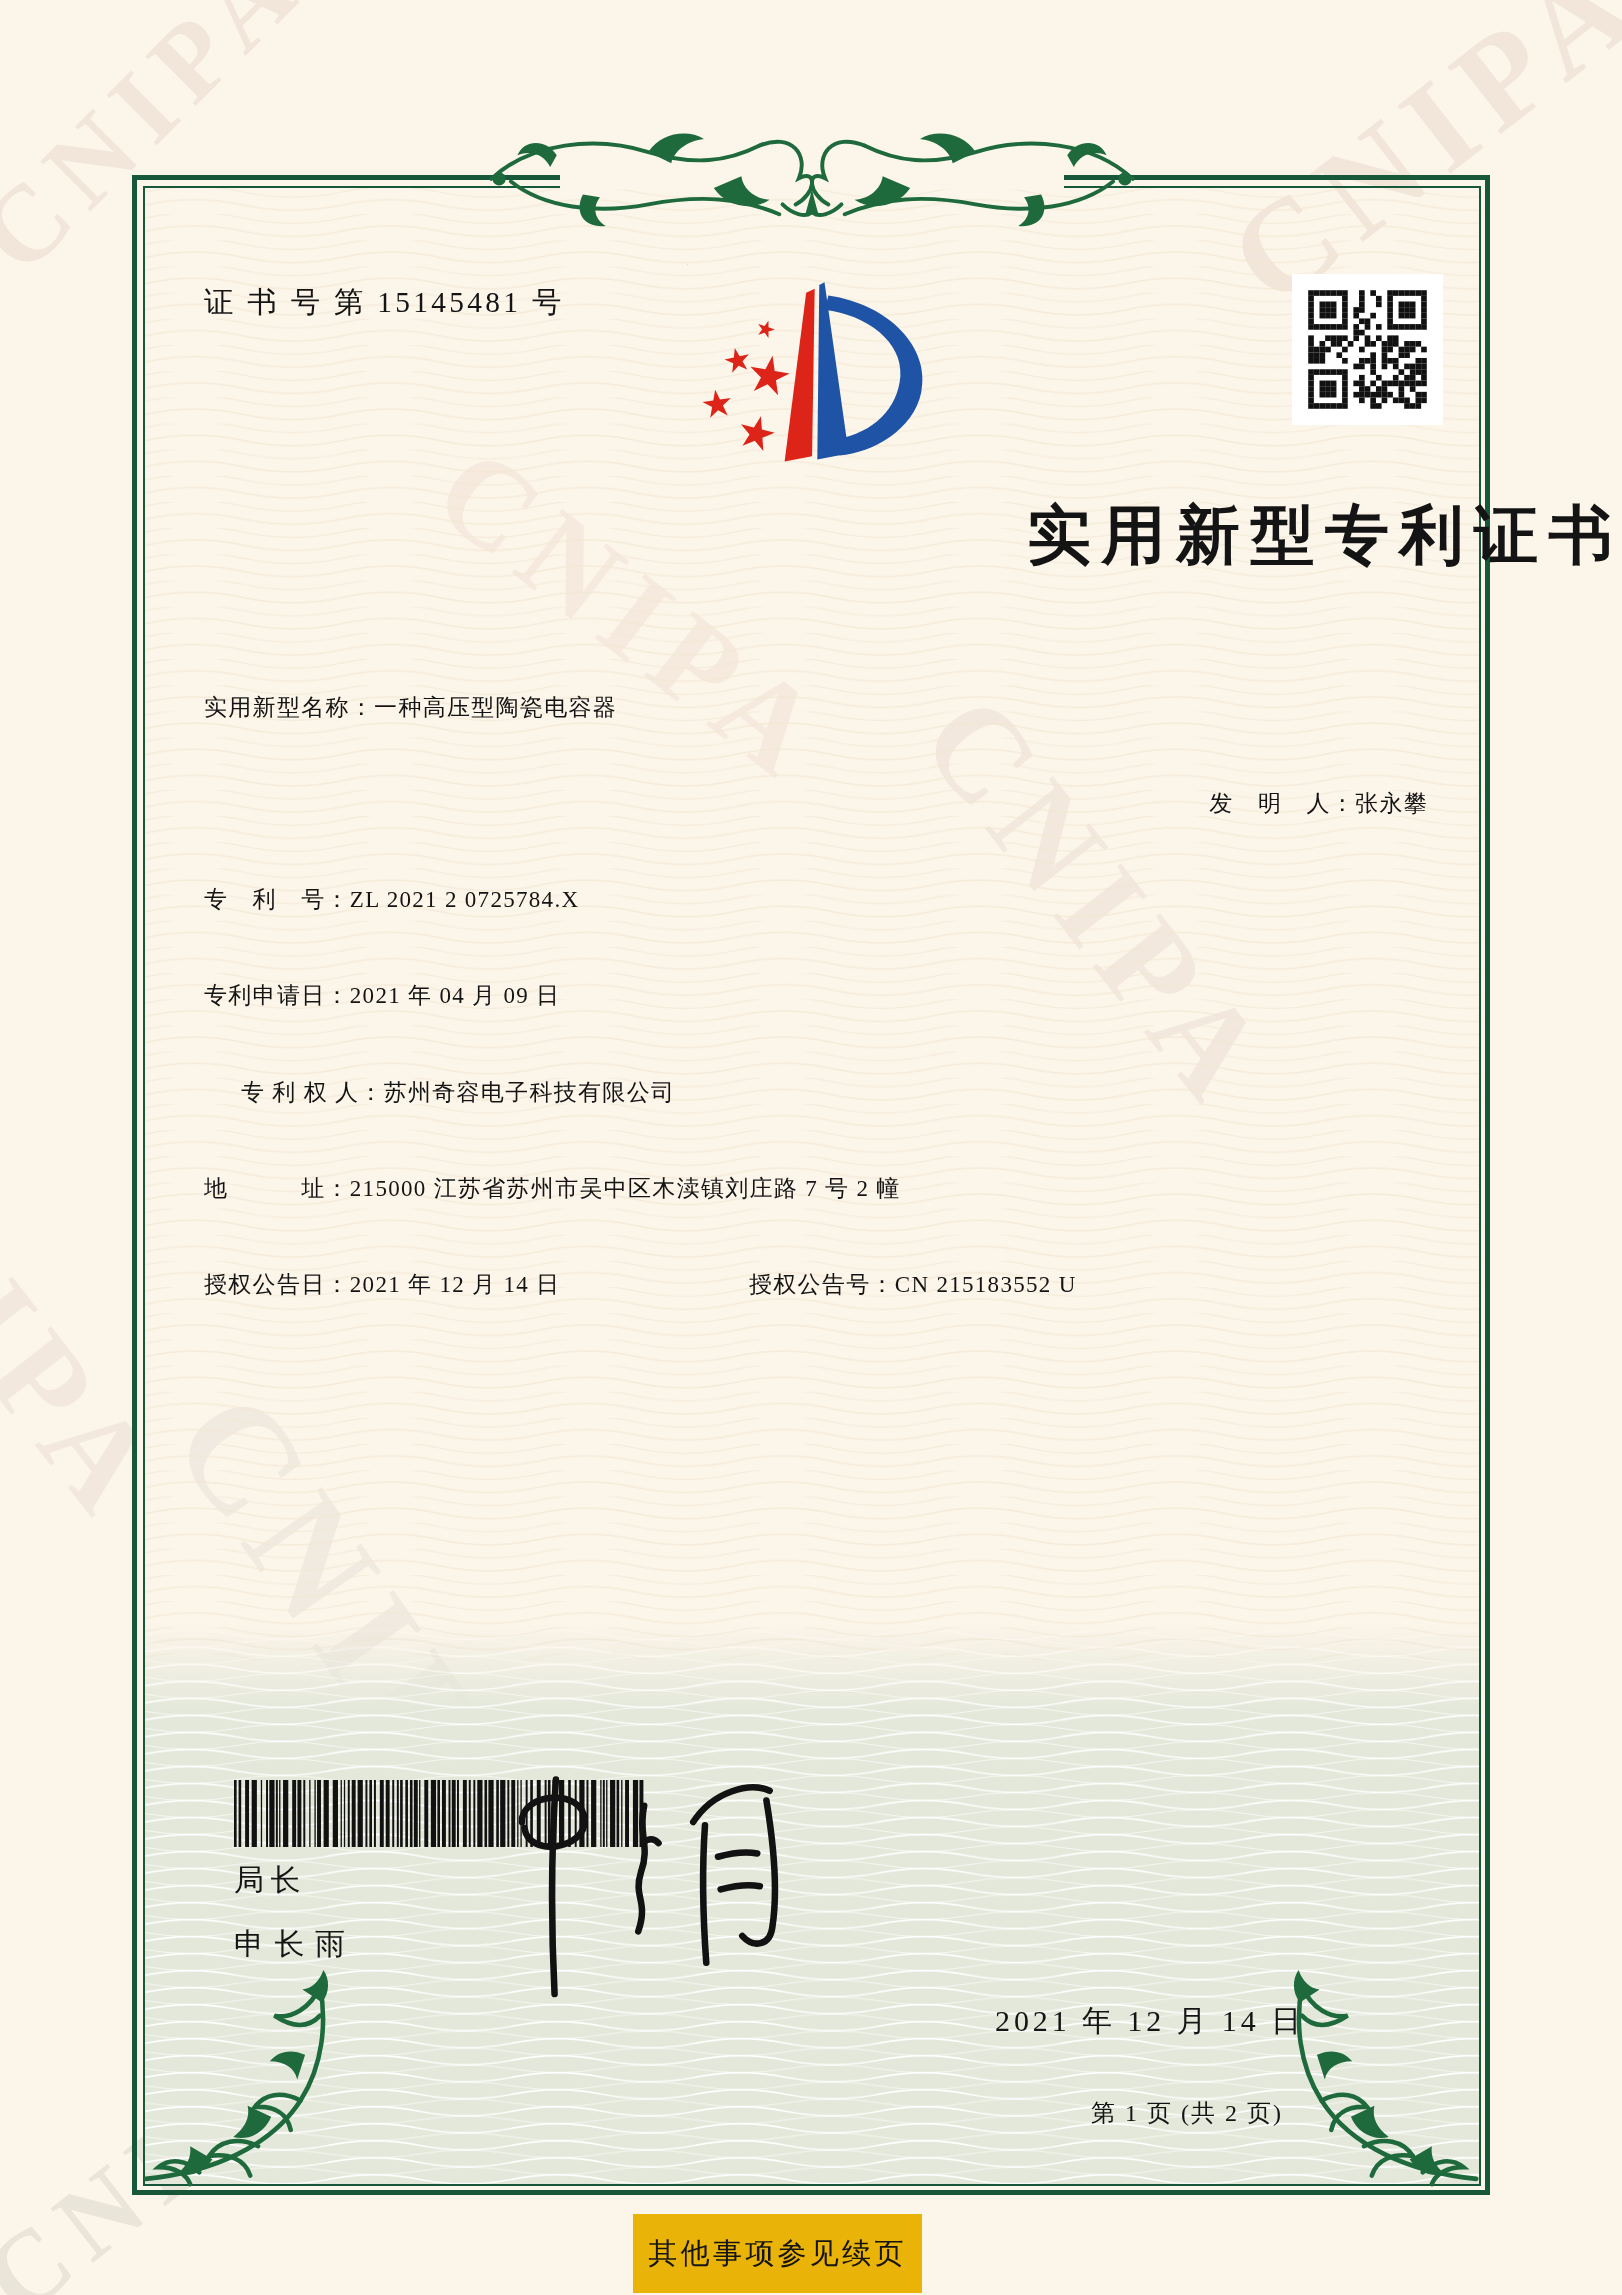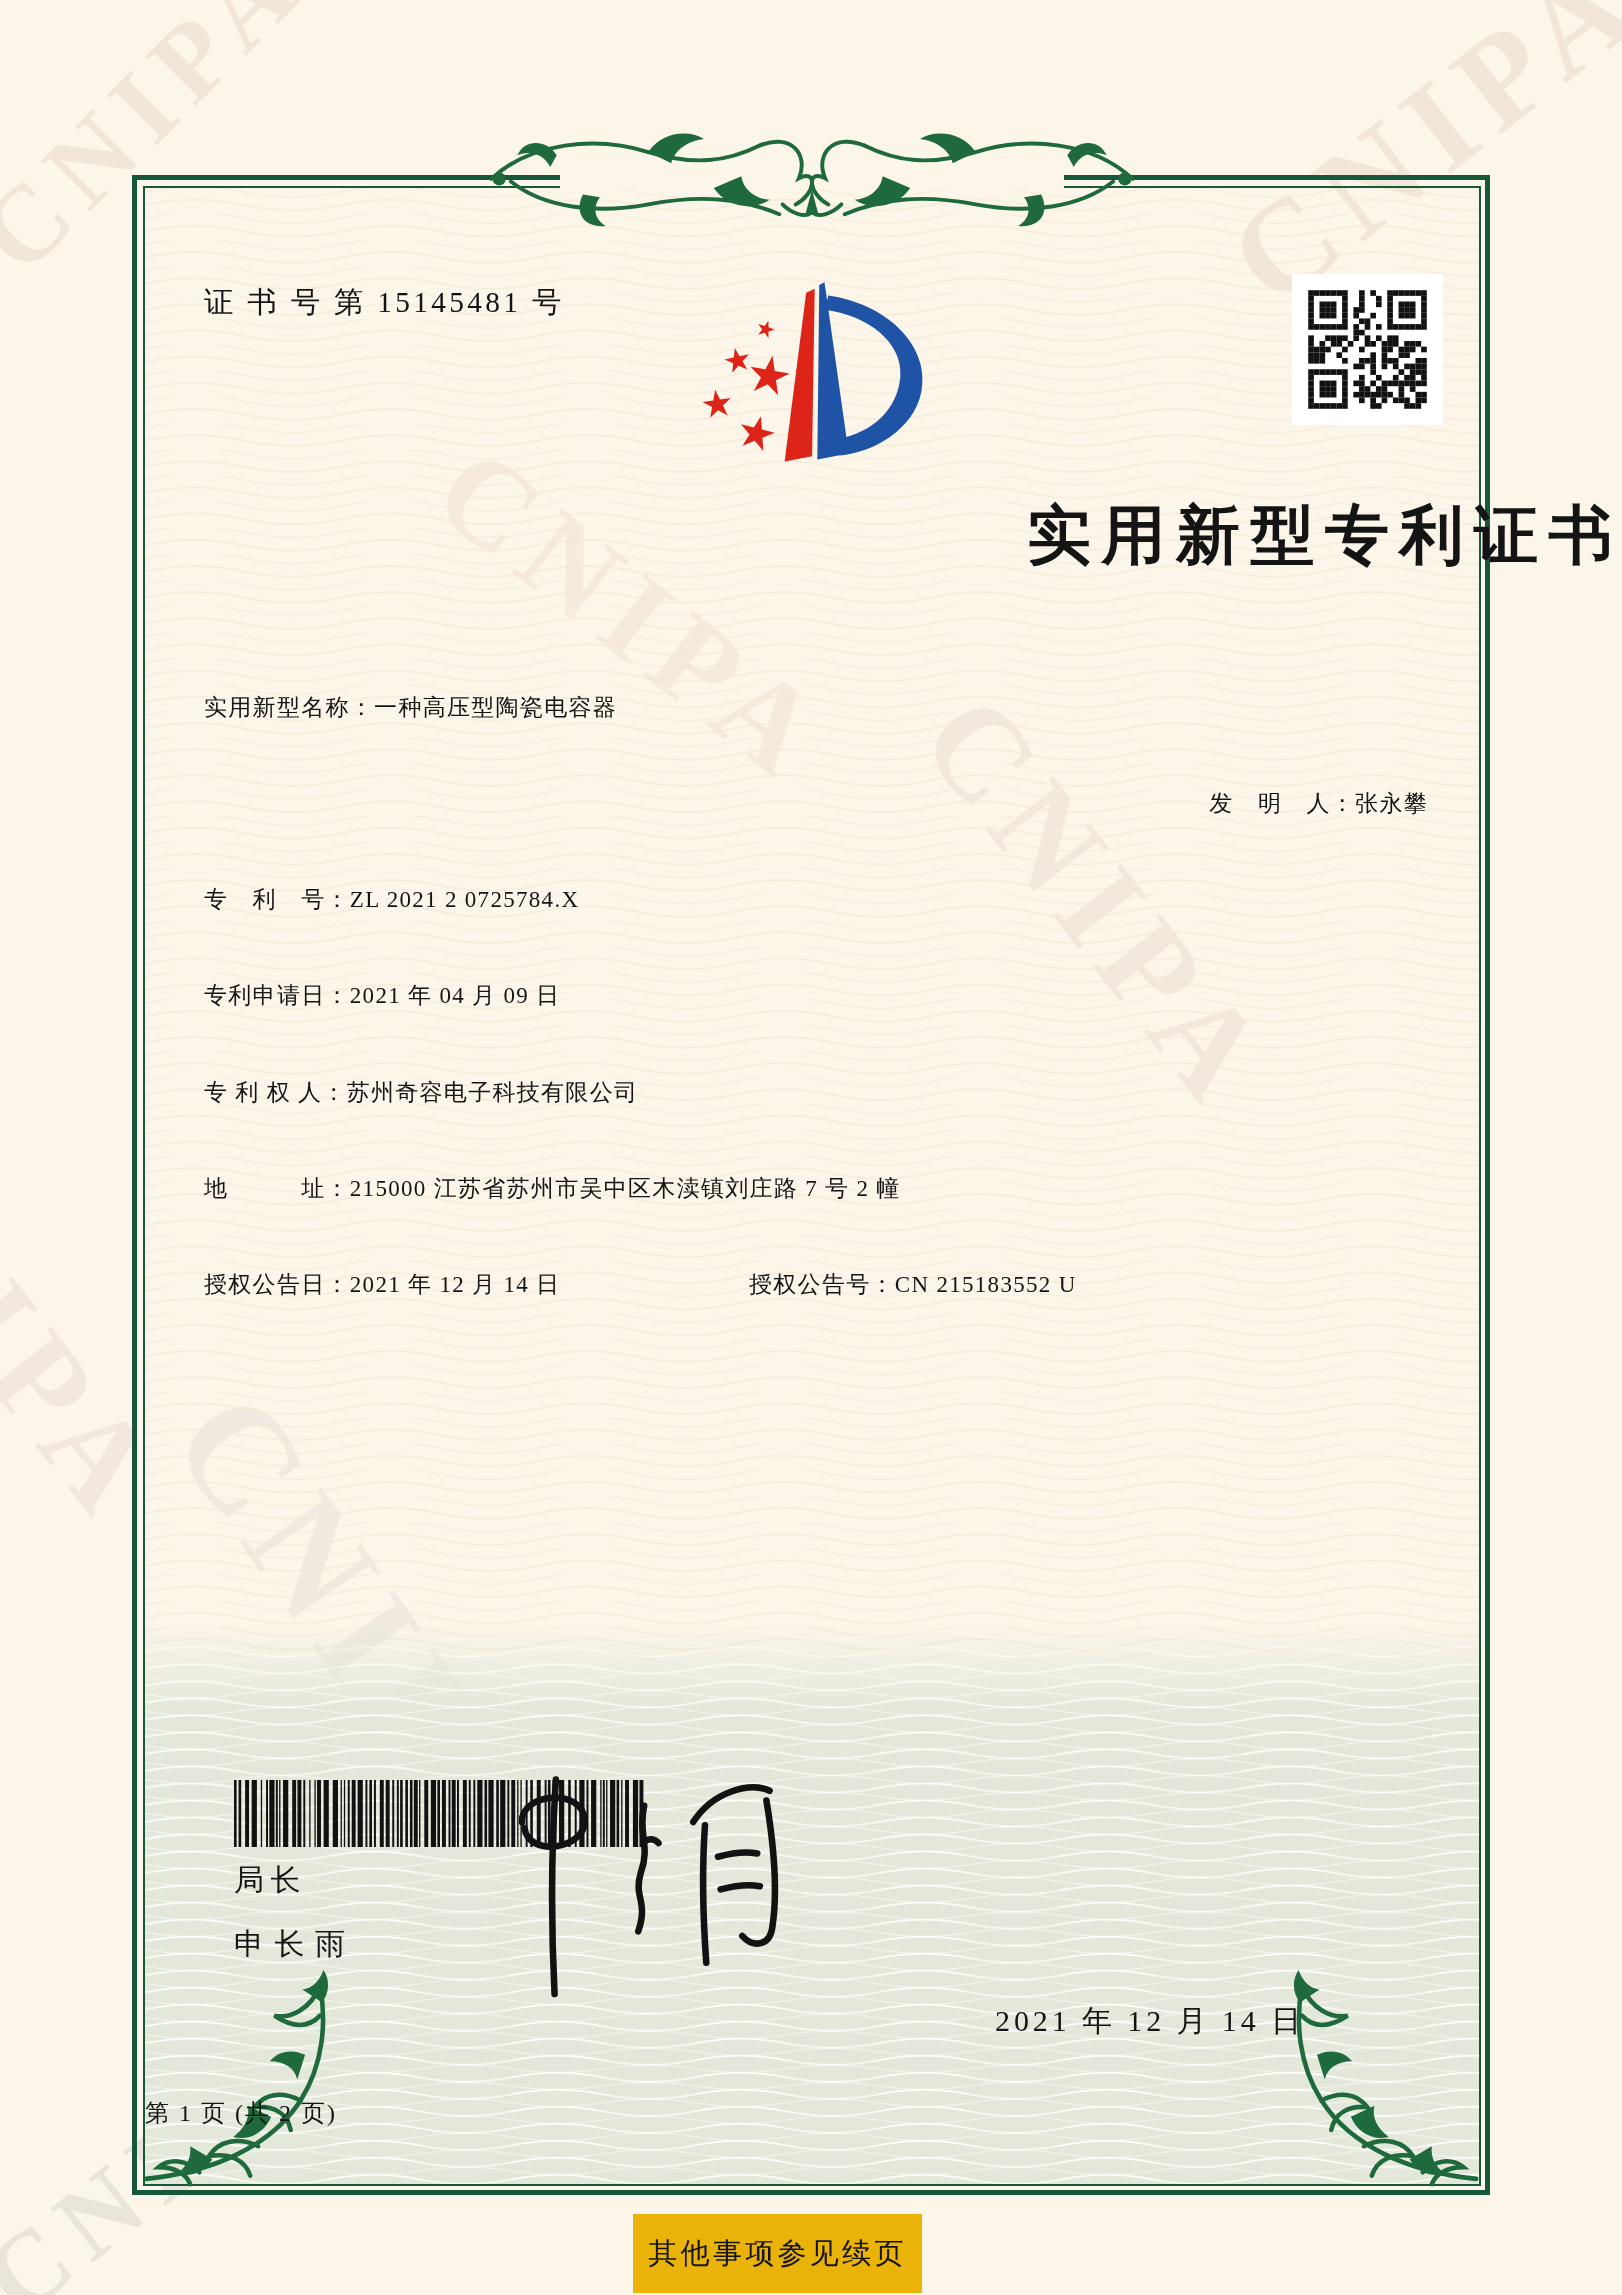--- a/index.html
+++ b/index.html
@@ -72,21 +72,21 @@
   }
   .body-text p{margin:0;text-indent:2em;}
   
   .barcode{position:absolute;left:234px;top:1780px;width:412px;height:67px;}
   .signer-role{position:absolute;left:234px;top:1860px;font-size:30px;letter-spacing:6.5px;}
   .signer-name{position:absolute;left:234px;top:1924px;font-size:30px;letter-spacing:10.5px;}
   .signature{position:absolute;left:497px;top:1760px;width:327px;height:255px;}
   .grant-date{position:absolute;left:995px;top:2001px;font-size:30px;letter-spacing:3.9px;}
   .page-info{
     position:absolute;left:145px;top:2097px;width:1138px;
-    text-align:left;font-size:24px;letter-spacing:2px;
+    text-align:right;font-size:24px;letter-spacing:2px;
   }
   .cont-note{
     position:absolute;left:633px;top:2214px;width:289px;height:79px;
     background:#eab308;text-align:center;line-height:79px;
     font-size:29px;letter-spacing:3.3px;
   }
   
   .ornament-top{position:absolute;left:452px;top:116px;width:720px;height:131px;}
   .corner-bl{position:absolute;left:134px;top:1950px;width:222px;height:239px;}
   .corner-br{position:absolute;left:1266px;top:1950px;width:222px;height:239px;transform:scaleX(-1);}
@@ -430,21 +430,21 @@
       <rect x="188.10000000000002" y="196.7" width="8.6" height="8.6" fill="#111"></rect>
     </svg>
 
   <div class="title">实用新型专利证书</div>
 
   <div id="fields-holder">
       <div class="field-row" style="top: 686px;"><span>实用新型名称：</span><span>一种高压型陶瓷电容器</span></div>
       <div class="field-row" style="top: 782px; text-align: right;"><span>发　明　人：</span><span>张永攀</span></div>
       <div class="field-row" style="top: 878px;"><span>专　利　号：</span><span>ZL 2021 2 0725784.X</span></div>
       <div class="field-row" style="top: 974px;"><span>专利申请日：</span><span>2021 年 04 月 09 日</span></div>
-      <div class="field-row" style="top: 1071px;"><span>专 利 权 人：</span><span>苏州奇容电子科技有限公司</span></div>
+      <div class="field-row" style="top: 1071px; margin-left: 37px;"><span>专 利 权 人：</span><span>苏州奇容电子科技有限公司</span></div>
       <div class="field-row" style="top: 1167px;"><span>地　　　址：</span><span>215000  江苏省苏州市吴中区木渎镇刘庄路 7 号 2 幢</span></div>
       <div class="field-row" style="top: 1263px;"><span>授权公告日：</span><span>2021 年 12 月 14 日</span><span class="second">授权公告号：CN 215183552 U</span></div>
     </div>
 
 
   <svg class="barcode" id="barcode-svg" viewBox="0 0 630 102" preserveAspectRatio="none">
       <rect x="0" y="0" width="4" height="102" fill="#111"></rect>
       <rect x="7" y="0" width="4" height="102" fill="#111"></rect>
       <rect x="17" y="0" width="6" height="102" fill="#111"></rect>
       <rect x="27" y="0" width="8" height="102" fill="#111"></rect>

